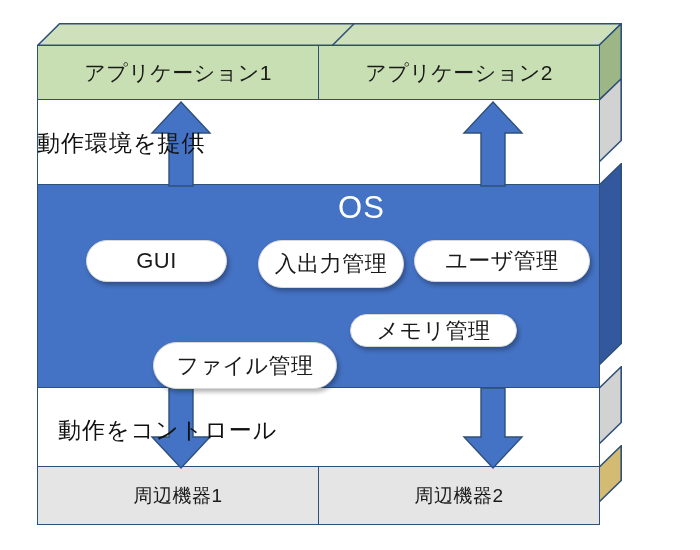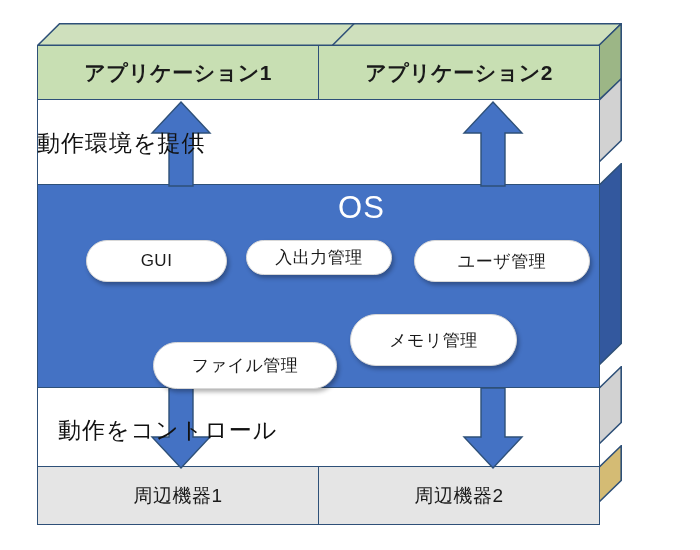--- a/index.html
+++ b/index.html
@@ -33,21 +33,20 @@
   }
 
   
   .app-row {
     left: 37px;
     top: 45px;
     width: 563px;
     height: 55px;
     display: flex;
     background: #c8dfb3;
-    font-weight: bold;
   }
   .app-cell {
     box-sizing: border-box;
     flex: 1 1 0;
     display: flex;
     align-items: center;
     justify-content: center;
     font-size: 21px;
     color: #1a1a1a;
     letter-spacing: 0.5px;
@@ -179,31 +178,31 @@
   
   .pill {
     position: absolute;
     box-sizing: border-box;
     background: #ffffff;
     border: 1px solid #d8d8d8;
     border-radius: 999px;
     display: flex;
     align-items: center;
     justify-content: center;
-    font-size: 17px;
+    font-size: 22px;
     color: #1a1a1a;
     letter-spacing: 0.5px;
     box-shadow: 2px 3px 4px rgba(0,0,0,0.30);
   }
 
   .pill-gui      { left: 86px;  top: 240px; width: 141px; height: 42px; }
-  .pill-io       { left: 246px; top: 240px; width: 146px; height: 35px; }
+  .pill-io       { left: 258px; top: 240px; width: 146px; height: 48px; }
   .pill-user     { left: 414px; top: 240px; width: 176px; height: 42px; }
   .pill-file     { left: 153px; top: 314px; width: 184px; height: 47px; margin-top: 28px; }
-  .pill-memory   { left: 350px; top: 314px; width: 167px; height: 52px; }
+  .pill-memory   { left: 350px; top: 314px; width: 167px; height: 33px; }
 
   
   .arrow {
     position: absolute;
     pointer-events: none;
   }
   .arrow-up-left   { left: 150px; top: 101px; }
   .arrow-up-right  { left: 462px; top: 101px; }
   .arrow-dn-left   { left: 150px; top: 387px; }
   .arrow-dn-right  { left: 462px; top: 387px; }

